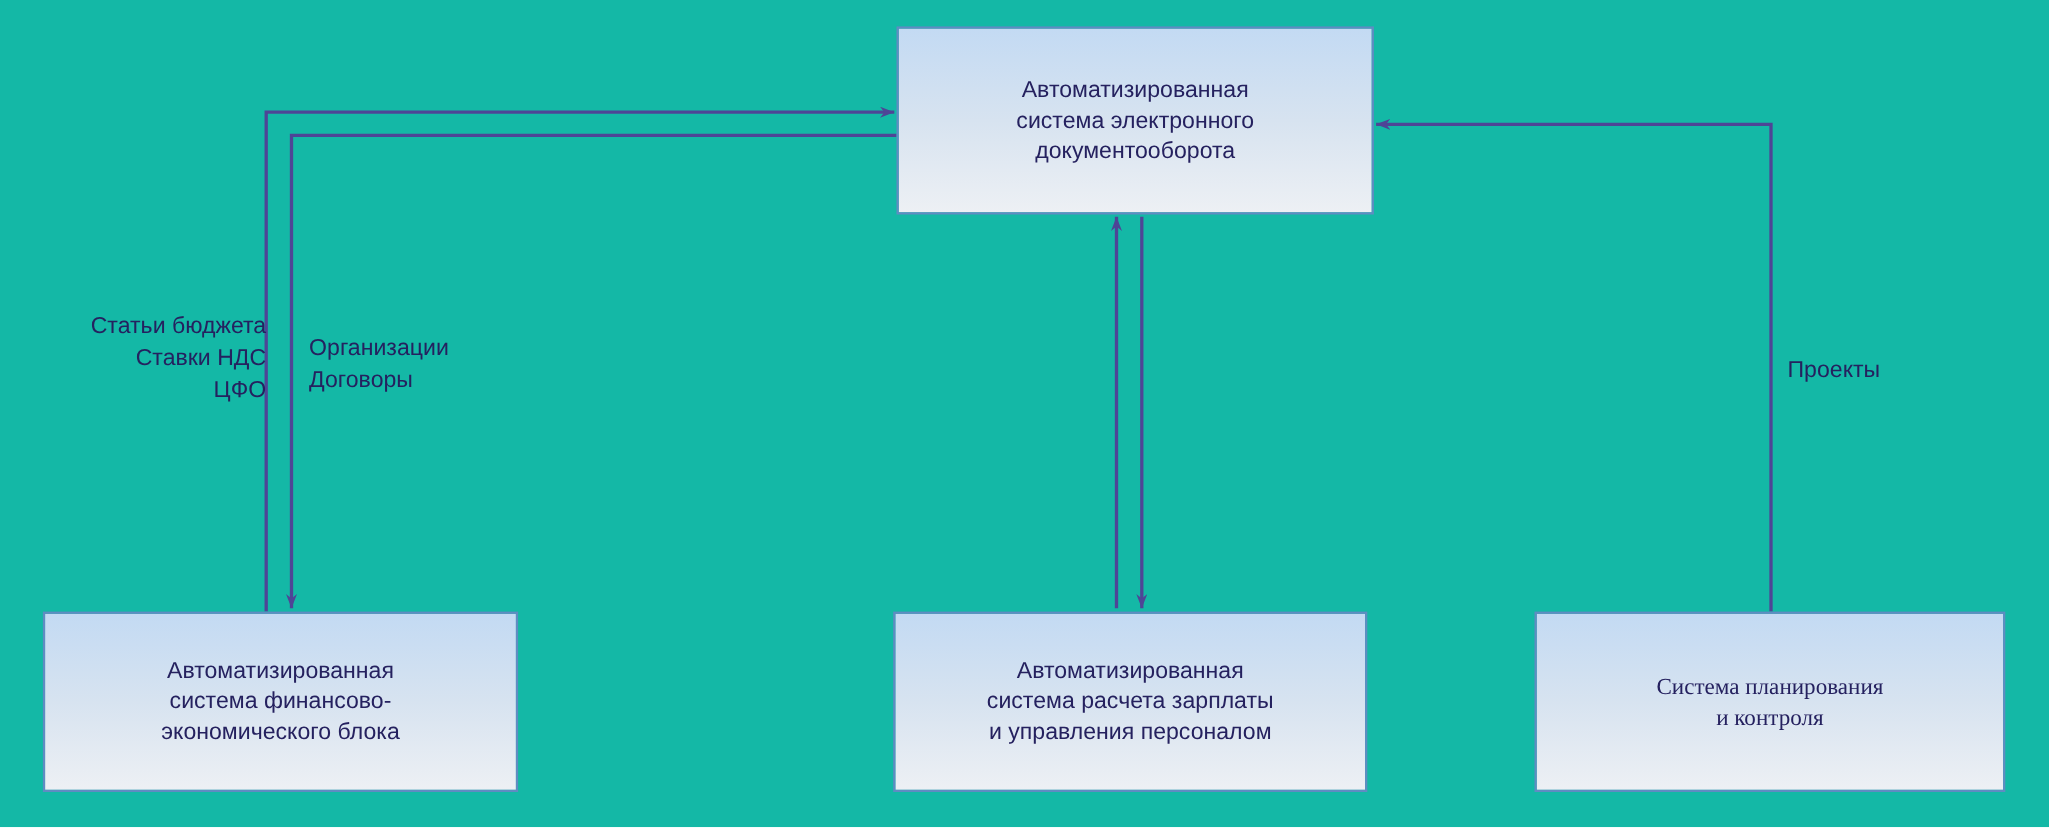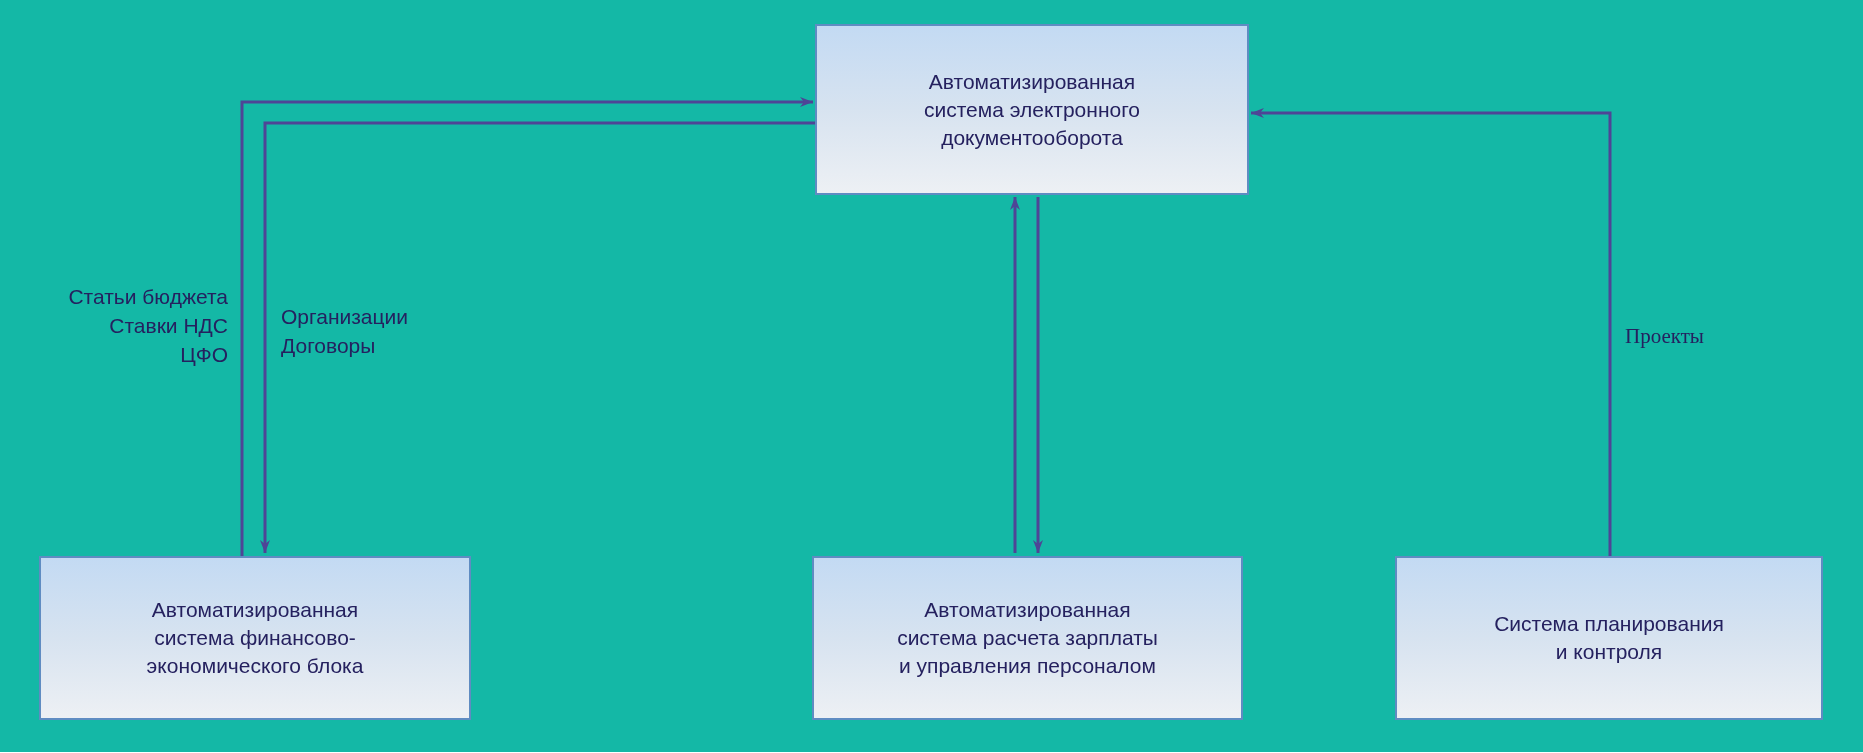--- a/index.html
+++ b/index.html
@@ -18,31 +18,31 @@
     border:2px solid #5f8cc2;
     background:linear-gradient(180deg,#c3daf3 0%,#d7e3f0 50%,#edf0f4 100%);
     display:flex;align-items:center;justify-content:center;
     text-align:center;
     font-size:21px;line-height:28px;
     white-space:pre-line;
   }
   .box-top{left:815px;top:24px;width:434px;height:171px;}
   .box-bl{left:39px;top:556px;width:432px;height:164px;}
   .box-bc{left:812px;top:556px;width:431px;height:164px;}
-  .box-br{left:1395px;top:556px;width:428px;height:164px;}
+  .box-br{left:1395px;top:556px;width:428px;height:164px;font-family:Liberation Serif, serif;}
   .flow-label{
     position:absolute;
     font-size:21px;line-height:29px;
     white-space:pre-line;
   }
-  .lbl-budget{left:0px;top:282px;width:228px;text-align:right;}
+  .lbl-budget{left:14px;top:282px;width:228px;text-align:right;}
   .lbl-counterparties{left:281px;top:302px;text-align:left;}
   .lbl-hr{left:470px;top:273px;width:535px;text-align:right;line-height:30px;}
   .lbl-trip{left:1053px;top:351px;text-align:left;}
-  .lbl-projects{left:1625px;top:322px;text-align:right;font-family:Liberation Serif, serif;}
+  .lbl-projects{left:1625px;top:322px;text-align:right;}
 </style>
 </head>
 <body>
 
 <div class="canvas">
 
   <svg class="connector-layer" width="1863" height="753" viewBox="0 0 1863 753" xmlns="http://www.w3.org/2000/svg">
     <defs>
       <marker id="ah" markerWidth="15" markerHeight="12" refX="13" refY="5" orient="auto" markerUnits="userSpaceOnUse">
         <path d="M0,0 L13,5 L0,10 L4,5 Z" fill="#4e4596"></path>

